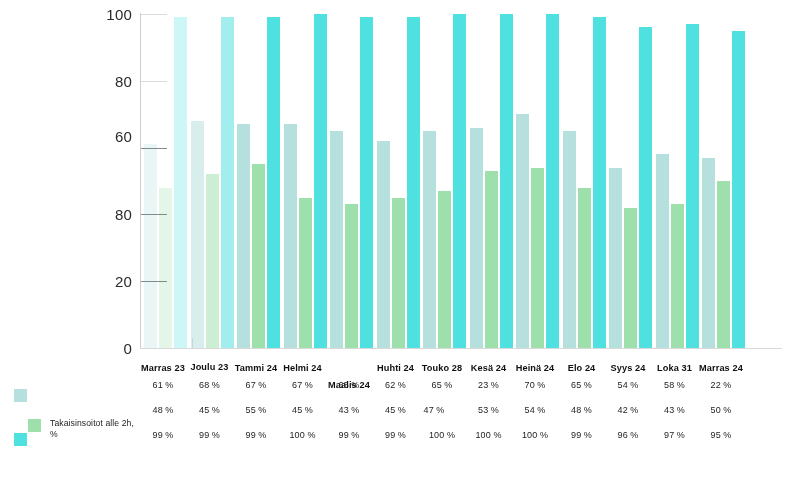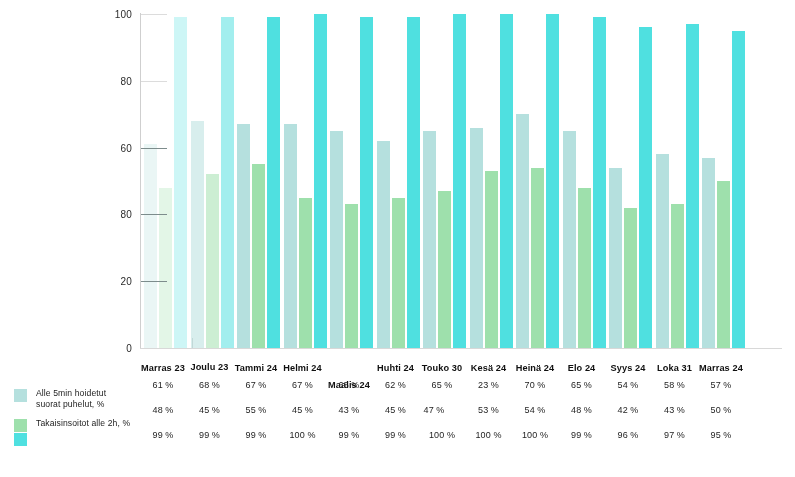--- a/index.html
+++ b/index.html
@@ -42,21 +42,21 @@
     width: 642px;
     height: 1px;
     background: #d8d8d8;
   }
 
   .ytick-label {
     position: absolute;
     right: 0;
     width: 40px;
     text-align: right;
-    font-size: 10px;
+    font-size: 15px;
     color: #2b2b2b;
     letter-spacing: .2px;
     transform: translateY(-50%);
   }
   #ytick-labels {
     position: absolute;
     left: 88px;
     top: 0;
     width: 44px;
     height: 477px;
@@ -106,21 +106,21 @@
     top: 14px;
     width: 128px;
   }
   .legend-row {
     position: absolute;
     left: 0;
     display: flex;
     align-items: flex-start;
   }
   .legend-row.r0 { top: 18px; }
-  .legend-row.r1 { top: 48px; }
+  .legend-row.r1 { top: 48px; margin-left: 14px; }
   .legend-row.r2 { top: 62px; }
   .swatch {
     width: 13px; height: 13px;
     flex: 0 0 13px;
     margin-right: 9px;
     margin-top: 1px;
   }
   .legend-label {
     font-size: 8.6px;
     line-height: 11px;
@@ -153,21 +153,21 @@
 </head>
 <body>
 
 <div id="page">
 
   <div id="yaxis-line"></div>
   <div id="xaxis-line"></div>
   <div id="ytick-labels">
       <div class="ytick-label" style="top: 14px;">100</div>
       <div class="ytick-label" style="top: 80.8px;">80</div>
-      <div class="ytick-label" style="top: 148px;">60</div>
+      <div class="ytick-label" style="top: 136px;">60</div>
       <div class="ytick-label" style="top: 214.4px;">80</div>
       <div class="ytick-label" style="top: 281.2px;">20</div>
       <div class="ytick-label" style="top: 348px;">0</div>
     </div>
 
   <div id="plot">
       <div class="group" style="left: 4px; width: 43px; opacity: 0.28;">
         <div class="bar s0" style="height: 203.74px; background: rgb(181, 224, 222);"></div>
         <div class="bar s1" style="height: 160.32px; background: rgb(158, 224, 172);"></div>
         <div class="bar s2" style="height: 330.66px; background: rgb(79, 224, 224);"></div>
@@ -243,22 +243,20 @@
         <div class="bar s0" style="height: 190.38px; background: rgb(181, 224, 222);"></div>
         <div class="bar s1" style="height: 167px; background: rgb(158, 224, 172);"></div>
         <div class="bar s2" style="height: 317.3px; background: rgb(79, 224, 224);"></div>
       </div>
     </div>
 
   <div id="lower">
     <div id="legend">
         <div class="legend-row r0">
           <span class="swatch" style="background: rgb(181, 224, 222);"></span>
-          <span class="legend-label">Alle 5min hoidetut
-suorat puhelut, %</span>
         </div>
         <div class="legend-row r1">
           <span class="swatch" style="background: rgb(158, 224, 172);"></span>
           <span class="legend-label">Takaisinsoitot alle 2h, %</span>
         </div>
         <div class="legend-row r2">
           <span class="swatch" style="background: rgb(79, 224, 224);"></span>
         </div>
       </div>
     <div id="table">
@@ -279,21 +277,21 @@
         <div class="tcell" style="left: 137.5px; top: 49px; width: 50px;">45 %</div>
         <div class="tcell" style="left: 137.5px; top: 74px; width: 50px;">100 %</div>
         <div class="tcell head" style="left: 184px; top: 24px; width: 50px;">Maalis 24</div>
         <div class="tcell" style="left: 184px; top: 24px; width: 50px;">65 %</div>
         <div class="tcell" style="left: 184px; top: 49px; width: 50px;">43 %</div>
         <div class="tcell" style="left: 184px; top: 74px; width: 50px;">99 %</div>
         <div class="tcell head" style="left: 230.5px; top: 7px; width: 50px;">Huhti 24</div>
         <div class="tcell" style="left: 230.5px; top: 24px; width: 50px;">62 %</div>
         <div class="tcell" style="left: 230.5px; top: 49px; width: 50px;">45 %</div>
         <div class="tcell" style="left: 230.5px; top: 74px; width: 50px;">99 %</div>
-        <div class="tcell head" style="left: 277px; top: 7px; width: 50px;">Touko 30</div>
+        <div class="tcell head" style="left: 277px; top: 7px; width: 50px;">Touko 28</div>
         <div class="tcell" style="left: 277px; top: 24px; width: 50px;">65 %</div>
         <div class="tcell" style="left: 269px; top: 49px; width: 50px;">47 %</div>
         <div class="tcell" style="left: 277px; top: 74px; width: 50px;">100 %</div>
         <div class="tcell head" style="left: 323.5px; top: 7px; width: 50px;">Kesä 24</div>
         <div class="tcell" style="left: 323.5px; top: 24px; width: 50px;">23 %</div>
         <div class="tcell" style="left: 323.5px; top: 49px; width: 50px;">53 %</div>
         <div class="tcell" style="left: 323.5px; top: 74px; width: 50px;">100 %</div>
         <div class="tcell head" style="left: 370px; top: 7px; width: 50px;">Heinä 24</div>
         <div class="tcell" style="left: 370px; top: 24px; width: 50px;">70 %</div>
         <div class="tcell" style="left: 370px; top: 49px; width: 50px;">54 %</div>
@@ -304,21 +302,21 @@
         <div class="tcell" style="left: 416.5px; top: 74px; width: 50px;">99 %</div>
         <div class="tcell head" style="left: 463px; top: 7px; width: 50px;">Syys 24</div>
         <div class="tcell" style="left: 463px; top: 24px; width: 50px;">54 %</div>
         <div class="tcell" style="left: 463px; top: 49px; width: 50px;">42 %</div>
         <div class="tcell" style="left: 463px; top: 74px; width: 50px;">96 %</div>
         <div class="tcell head" style="left: 509.5px; top: 7px; width: 50px;">Loka 31</div>
         <div class="tcell" style="left: 509.5px; top: 24px; width: 50px;">58 %</div>
         <div class="tcell" style="left: 509.5px; top: 49px; width: 50px;">43 %</div>
         <div class="tcell" style="left: 509.5px; top: 74px; width: 50px;">97 %</div>
         <div class="tcell head" style="left: 556px; top: 7px; width: 50px;">Marras 24</div>
-        <div class="tcell" style="left: 556px; top: 24px; width: 50px;">57 %</div>
+        <div class="tcell" style="left: 556px; top: 24px; width: 50px;">22 %</div>
         <div class="tcell" style="left: 556px; top: 49px; width: 50px;">50 %</div>
         <div class="tcell" style="left: 556px; top: 74px; width: 50px;">95 %</div>
       </div>
   </div>
 
 <div class="ytick-mark" style="top: 281.2px; left: 141px; position: absolute; background: rgb(125, 140, 140); z-index: 1;"></div>
     <div class="ytick-mark" style="top: 214.4px; left: 141px; position: absolute; background: rgb(125, 140, 140); z-index: 1;"></div>
     <div class="ytick-mark" style="top: 147.6px; left: 141px; position: absolute; background: rgb(125, 140, 140); z-index: 1;"></div>
     <div class="ytick-mark" style="top: 80.8px; left: 141px; position: absolute; background: rgb(220, 220, 220); z-index: 1;"></div>
     <div class="ytick-mark" style="top: 14px; left: 141px; position: absolute; background: rgb(220, 220, 220); z-index: 1;"></div>

